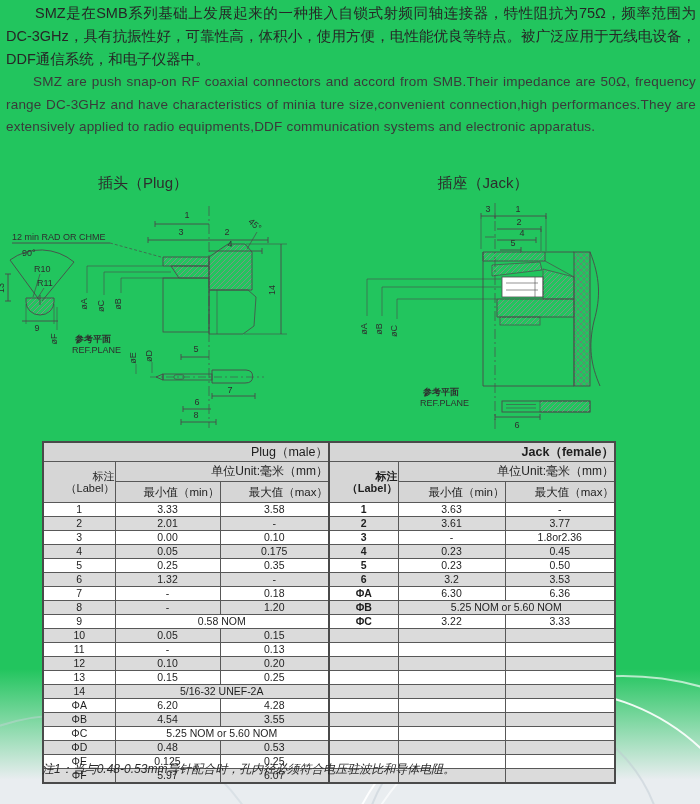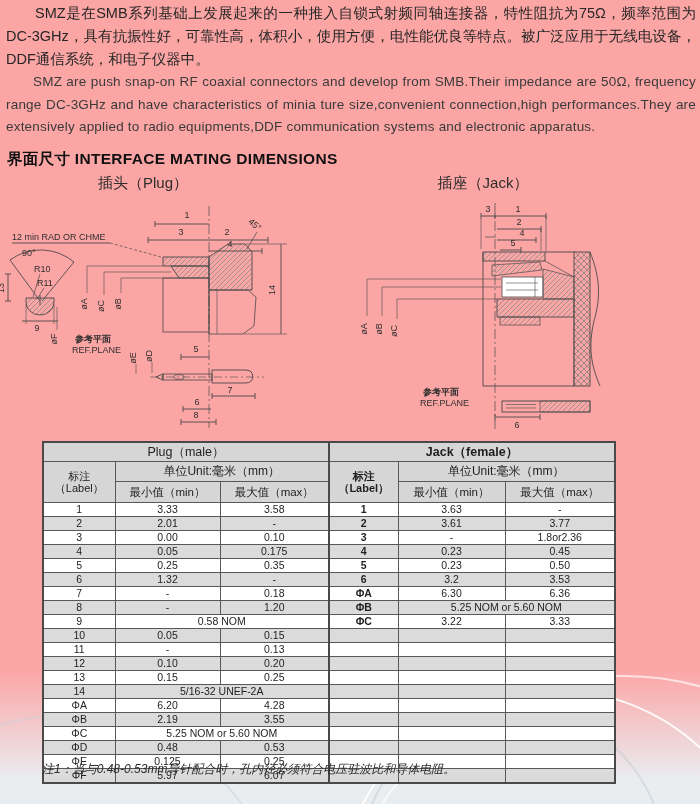--- a/index.html
+++ b/index.html
@@ -1,16 +1,16 @@
 <!DOCTYPE html>
 <html><head>
 <meta charset="utf-8">
 <style>
   html,body{margin:0;padding:0;background:#ffffff;}
-  .page{position:relative;width:700px;height:804px;background:#fca5a5;overflow:hidden;
+  .page{position:relative;width:700px;height:804px;background:#22c55e;overflow:hidden;
         font-family:"Liberation Sans","DejaVu Sans",sans-serif;color:#222;}
   
   .decor{position:absolute;left:0;bottom:0;width:700px;height:135px;overflow:hidden;z-index:0;
          background:linear-gradient(180deg,rgba(234,238,241,0) 0%,#e9edf0 82%);}
   .arc{position:absolute;border-radius:50%;}
   .a1{width:430px;height:430px;right:-70px;top:20px;border:2px solid rgba(255,255,255,0.9);}
   .a2{width:300px;height:300px;right:35px;top:38px;border:2px solid rgba(188,199,209,0.45);}
   .a3{width:580px;height:580px;right:-215px;top:6px;border:2px solid rgba(255,255,255,0.65);}
   .a4{width:430px;height:430px;left:-150px;top:45px;border:2px solid rgba(200,210,218,0.45);}
 
@@ -26,21 +26,21 @@
 
   svg.drawing{position:absolute;z-index:1;}
   svg.plug-svg{left:0;top:200px;}
   svg.jack-svg{left:350px;top:189px;}
   svg text{font-family:"Liberation Sans","DejaVu Sans",sans-serif;font-size:9px;fill:#2e2e2e;}
 
   table.dim-table{position:absolute;left:42px;top:441px;width:572px;z-index:1;
         border-collapse:collapse;border:2px solid #4a4a4a;table-layout:fixed;background:#fff;}
   .dim-table th,.dim-table td{border:1px solid #585858;padding:0;text-align:center;
         overflow:hidden;white-space:nowrap;font-weight:normal;}
-  .dim-table thead th{background:#d6d6d6;color:#1e1e1e;font-size:12px;}
+  .dim-table thead th{background:#d6d6d6;color:#1e1e1e;font-size:12px;text-align:right;}
   .dim-table thead tr.hr1 th{height:18px;font-size:12.5px;}
   .dim-table thead tr.hr2 th{height:19px;}
   .dim-table thead tr.hr3 th{height:20px;font-size:11.5px;}
   .dim-table th.label-th{font-size:11px;line-height:12px;}
   .dim-table tbody td{height:13px;line-height:13px;font-size:10.5px;color:#1e1e1e;background:#fff;}
   .dim-table tbody tr.shaded td{background:#dbdbdb;}
   .dim-table .jdiv{border-left:2px solid #4a4a4a;font-weight:bold;}
 
   .notes{position:absolute;left:42px;top:762px;width:600px;z-index:2;font-style:italic;}
   .notes p{margin:0;color:#2b2b2b;}
@@ -54,27 +54,23 @@
 
   <div class="decor">
     <div class="arc a3"></div>
     <div class="arc a1"></div>
     <div class="arc a2"></div>
     <div class="arc a4"></div>
   </div>
 
   <div class="intro">
     <p class="zh">SMZ是在SMB系列基础上发展起来的一种推入自锁式射频同轴连接器，特性阻抗为75Ω，频率范围为DC-3GHz，具有抗振性好，可靠性高，体积小，使用方便，电性能优良等特点。被广泛应用于无线电设备，DDF通信系统，和电子仪器中。</p>
-    <p class="en">SMZ are push snap-on RF coaxial connectors and develop from SMB.Their impedance are 50Ω, frequency range DC-3GHz and have characteristics of minia ture size,convenient connection,high performances.They are extensively applied to radio equipments,DDF communication systems and electronic apparatus.</p>
+    <p class="en">SMZ are push snap-on RF coaxial connectors and accord from SMB.Their impedance are 50Ω, frequency range DC-3GHz and have characteristics of minia ture size,convenient connection,high performances.They are extensively applied to radio equipments,DDF communication systems and electronic apparatus.</p>
   </div>
 
-  <div class="section-title">
-    <span>界面尺寸</span>
-    <span>INTERFACE MATING DIMENSIONS</span>
-  </div>
 
   <div class="caption jack">插座（Jack）</div>
   <div class="caption plug">插头（Plug）</div>
 
   <svg class="drawing plug-svg" width="350" height="240" viewBox="0 0 350 240">
     <defs>
       <pattern id="hp" width="5" height="5" patternUnits="userSpaceOnUse">
         <path d="M0 5L5 0" stroke="#8b8b8b" stroke-width="0.8"></path>
       </pattern>
     </defs>
@@ -383,21 +379,21 @@
         <tr>
           <td class="c-label">ΦA</td>
           <td>6.20</td>
           <td>4.28</td>
           <td class="c-label jdiv"></td>
           <td></td>
           <td></td>
         </tr>
         <tr class="shaded">
           <td class="c-label">ΦB</td>
-          <td>2.19</td>
+          <td>4.54</td>
           <td>3.55</td>
           <td class="c-label jdiv"></td>
           <td></td>
           <td></td>
         </tr>
         <tr>
           <td class="c-label">ΦC</td>
           <td class="c-span" colspan="2">5.25 NOM or 5.60 NOM</td>
           <td class="c-label jdiv"></td>
           <td></td>

